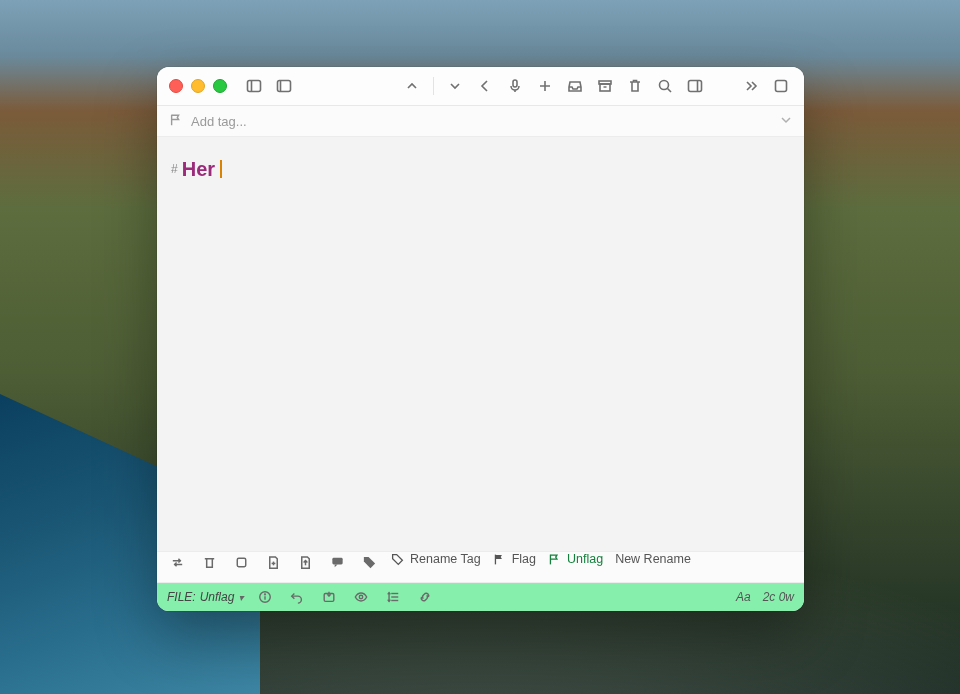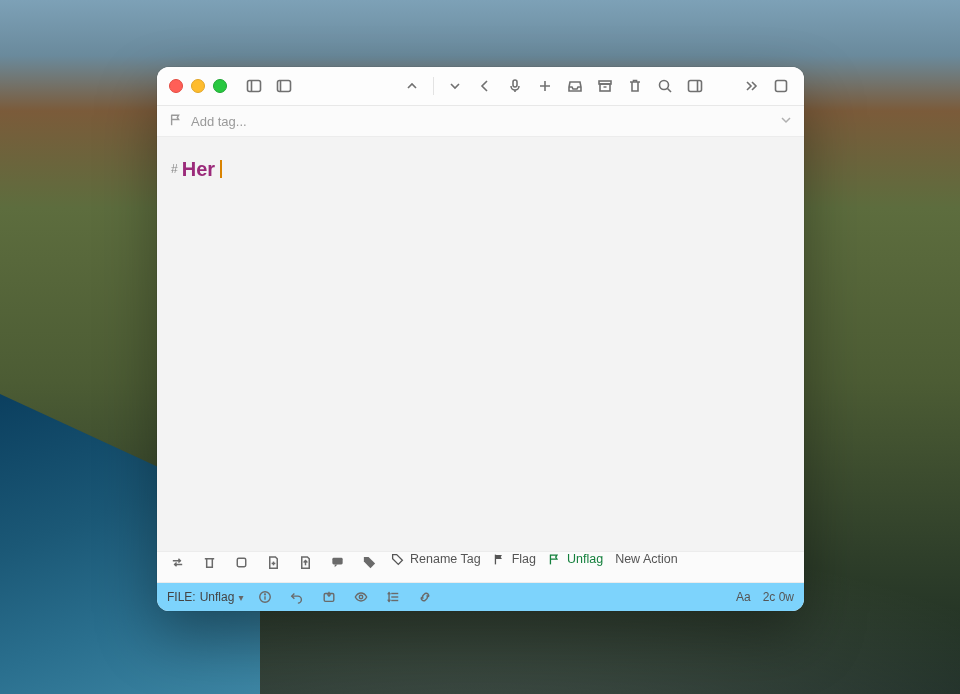--- a/index.html
+++ b/index.html
@@ -56,22 +56,22 @@
     height:30px;border-top:1px solid #ececec;background:#fbfbfb;
     display:flex;align-items:flex-start;gap:12px;padding:0 10px;font-size:12.5px;color:#555;
   }
   .actionbar .aicon{width:20px;height:20px;display:flex;align-items:center;justify-content:center;}
   .actionbar .aicon svg{width:15px;height:15px;stroke:#6a6a6a;fill:none;stroke-width:1.6;}
   .actionbar .albl{display:flex;align-items:center;gap:6px;color:#555;}
   .actionbar .albl.gray{color:#15803d;}
   .actionbar .albl svg{width:13px;height:13px;stroke:currentColor;fill:none;stroke-width:1.6;}
   
   .statusbar{
-    height:28px;border-top:1px solid #ececec;background:#7dd3fc;
-    display:flex;align-items:center;gap:12px;padding:0 10px;font-size:12px;color:#555;
+    height:28px;border-top:1px solid #ececec;background:#86efac;
+    display:flex;align-items:center;gap:12px;padding:0 10px;font-size:12px;color:#555;font-style:italic;
   }
   .statusbar .sicon{width:20px;height:20px;display:flex;align-items:center;justify-content:center;}
   .statusbar .sicon svg{width:14px;height:14px;stroke:#6a6a6a;fill:none;stroke-width:1.6;}
   .statusbar .filelabel{display:flex;align-items:center;gap:4px;color:#444;}
   .statusbar .spacer{flex:1;}
   .caret-down{font-size:10px;color:#666;}
 </style>
 </head>
 <body>
 
@@ -269,21 +269,21 @@
       <span>Flag</span>
     </span>
     <span class="albl gray">
       <svg viewBox="0 0 16 16">
           <path d="M3 2v12"></path>
           <path d="M3 2.5h8l-1.5 2.5L11 7.5H3"></path>
         </svg>
       <span>Unflag</span>
     </span>
     <span class="albl">
-      <span>New Action</span>
+      <span>New Rename</span>
     </span>
   </div>
 
   <div class="statusbar">
     <span class="filelabel">
       <span>FILE:</span>
       <span>Unflag</span>
       <span class="caret-down">▾</span>
     </span>
     <span class="sicon">

